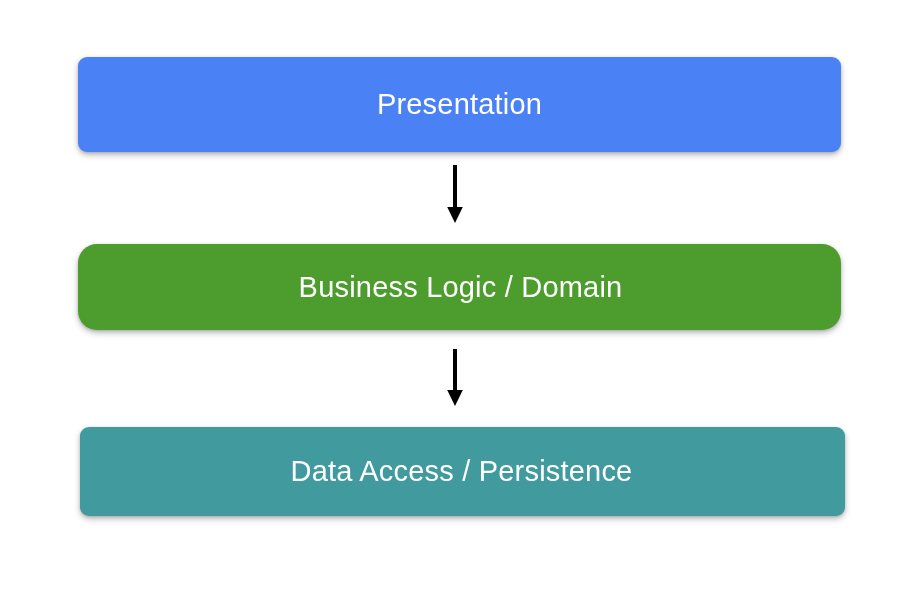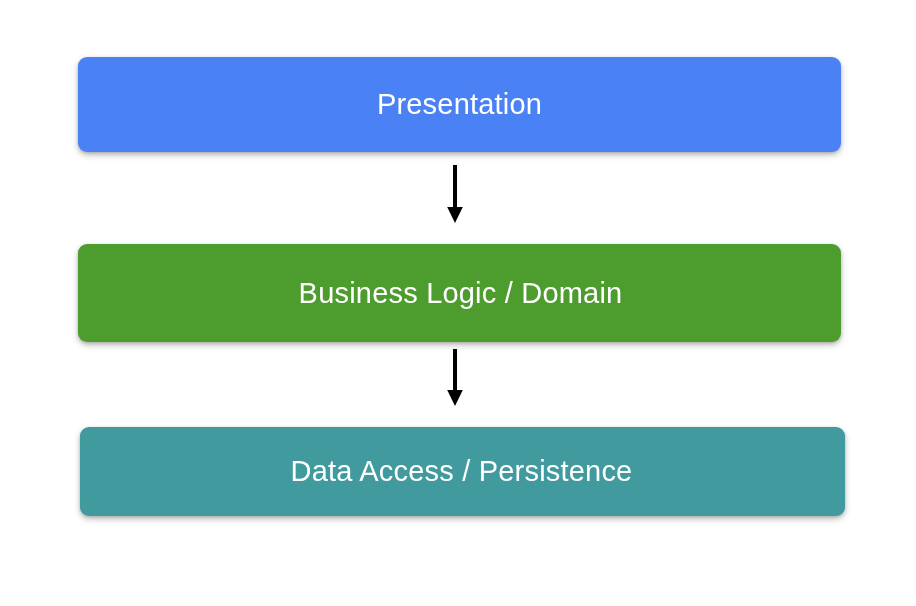--- a/index.html
+++ b/index.html
@@ -50,22 +50,23 @@
     font-size: 29px;
     position: relative;
     left: 0px;
   }
 
   
   #box-business-logic {
     left: 78px;
     top: 244px;
     width: 763px;
-    height: 98px;
+    height: 86px;
     background: #4d9c2e;
+    border-radius: 19px;
   }
   #box-business-logic .layer-label {
     font-size: 29px;
     position: relative;
     left: 1px;
   }
 
   
   #box-data-access {
     left: 80px;

